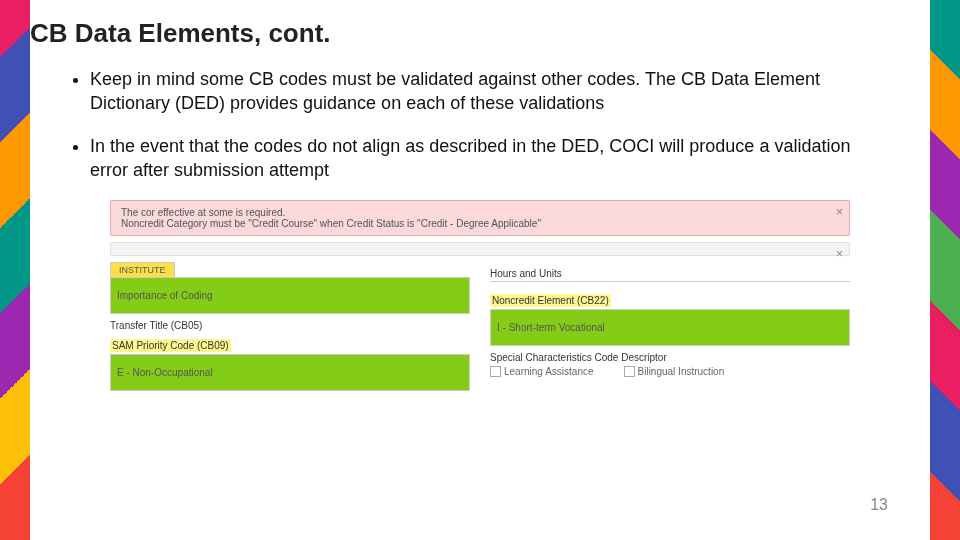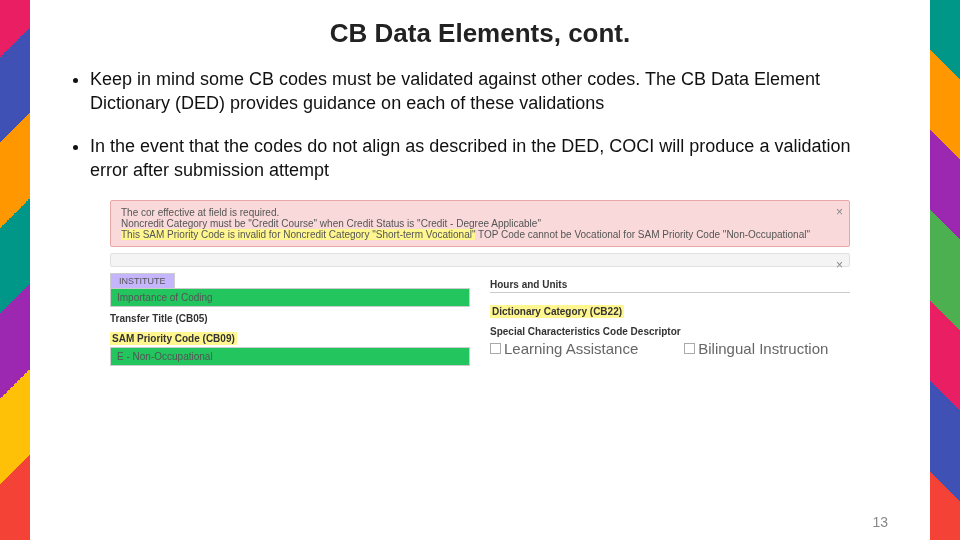--- a/index.html
+++ b/index.html
@@ -1,82 +1,80 @@
 <!DOCTYPE html>
 <html><head>
 <meta charset="utf-8">
 <style>
   html,body{margin:0;padding:0;width:960px;height:540px;font-family:Arial,Helvetica,sans-serif;overflow:hidden}
   .slide{position:relative;width:960px;height:540px;background:#fff}
   .border-deco{position:absolute;top:0;bottom:0;width:30px}
   .border-deco.left{left:0;background:linear-gradient(135deg,#e91e63 0 10%,#3f51b5 10% 25%,#ff9800 25% 40%,#009688 40% 55%,#9c27b0 55% 70%,#ffc107 70% 85%,#f44336 85% 100%)}
   .border-deco.right{right:0;background:linear-gradient(45deg,#f44336 0 12%,#3f51b5 12% 28%,#e91e63 28% 42%,#4caf50 42% 58%,#9c27b0 58% 72%,#ff9800 72% 86%,#009688 86% 100%)}
   .content{position:absolute;left:30px;right:30px;top:0;bottom:0}
-  h1.title{font-weight:bold;color:#222;font-size:26px;text-align:center;margin:18px 0 18px 0}
+  h1.title{font-weight:bold;color:#222;font-size:26px;text-align:left;margin:18px 0 18px 0}
   ul.bullets{list-style:disc;margin:4px 40px;padding:0 0 0 20px}
   ul.bullets li{font-size:18px;color:#111;line-height:1.35;margin-bottom:18px}
   .shot{margin:4px auto 0 auto;width:740px;font-size:10px;color:#555}
   .err-box{background:#f9d9d9;border:1px solid #e8a8a8;border-radius:2px;padding:6px 10px 6px 10px;position:relative}
   .err-box .close{position:absolute;right:6px;top:4px;color:#888;font-size:12px}
   .hl{background:#fff68f}
   .info-box{background:#f4f4f4;border:1px solid #e0e0e0;border-radius:2px;padding:6px 10px;margin-top:6px;position:relative}
   .info-box .close{position:absolute;right:6px;top:4px;color:#888;font-size:12px}
   .form-area{display:flex;gap:20px;margin-top:6px}
   .col{flex:1}
-  .tab{display:inline-block;background:#c4b5fd;border:1px solid #ccc;border-bottom:none;padding:2px 8px;font-size:9px;color:#555}
-  .lbl{font-weight:bold;font-size:10px;color:#333;margin:6px 0 2px 0}
+  .tab{display:inline-block;background:#fde047;border:1px solid #ccc;border-bottom:none;padding:2px 8px;font-size:9px;color:#555}
+  .lbl{font-weight:normal;font-size:10px;color:#333;margin:6px 0 2px 0}
   .lbl.hlbg{background:#fff68f;display:inline-block;padding:1px 2px}
-  .fld{border:1px solid #ccc;background:#22c55e;padding:3px 6px;font-size:10px;color:#555}
-  .chk-row{display:flex;gap:46px;font-size:15px;color:#666;margin-top:3px}
+  .fld{border:1px solid #ccc;background:#84cc16;padding:12px 6px;font-size:10px;color:#555}
+  .chk-row{display:flex;gap:30px;font-size:10px;color:#666;margin-top:3px}
   .chk{display:flex;align-items:center;gap:3px}
   .chk .box{width:9px;height:9px;border:1px solid #aaa;display:inline-block}
-  .pagenum{position:absolute;right:42px;bottom:10px;font-size:14px;color:#888}
+  .pagenum{position:absolute;right:42px;bottom:26px;font-size:16px;color:#888}
 </style>
 </head>
 <body>
 
 <div class="slide">
   <div class="border-deco left"></div>
   <div class="border-deco right"></div>
 
   <div class="content">
     <h1 class="title">CB Data Elements, cont.</h1>
 
     <ul class="bullets">
       <li>Keep in mind some CB codes must be validated against other codes. The CB Data Element Dictionary (DED) provides guidance on each of these validations</li>
       <li>In the event that the codes do not align as described in the DED, COCI will produce a validation error after submission attempt</li>
     </ul>
 
     <div class="shot">
 
       <div class="err-box">
         <span class="close">×</span>
-        <div>The cor effective at field is required.</div>
+        <div>The cor effective at some is required.</div>
         <div>Noncredit Category must be "Credit Course" when Credit Status is "Credit - Degree Applicable"</div>
-        <div>
-          <span class="hl">This SAM Priority Code is invalid for Noncredit Category "Short-term Vocational"</span><span> TOP Code cannot be Vocational for SAM Priority Code "Non-Occupational"</span>
-        </div>
       </div>
 
       <div class="info-box">
         <span class="close">×</span>
       </div>
 
       <div class="form-area">
         <div class="col">
           <div class="tab">INSTITUTE</div>
           <div class="fld">Importance of Coding</div>
           <div class="lbl">Transfer Title (CB05)</div>
           <div class="lbl hlbg">SAM Priority Code (CB09)</div>
           <div class="fld">E - Non-Occupational</div>
         </div>
         <div class="col">
           <div class="lbl">Hours and Units</div>
           <div style="border-top:1px solid #ccc;margin:2px 0 6px 0"></div>
-          <div class="lbl hlbg">Dictionary Category (CB22)</div>
+          <div class="lbl hlbg">Noncredit Element (CB22)</div>
+          <div class="fld">I - Short-term Vocational</div>
           <div class="lbl">Special Characteristics Code Descriptor</div>
           <div class="chk-row">
             <span class="chk">
                 <span class="box"></span>
                 <span>Learning Assistance</span>
               </span>
             <span class="chk">
                 <span class="box"></span>
                 <span>Bilingual Instruction</span>
               </span>

